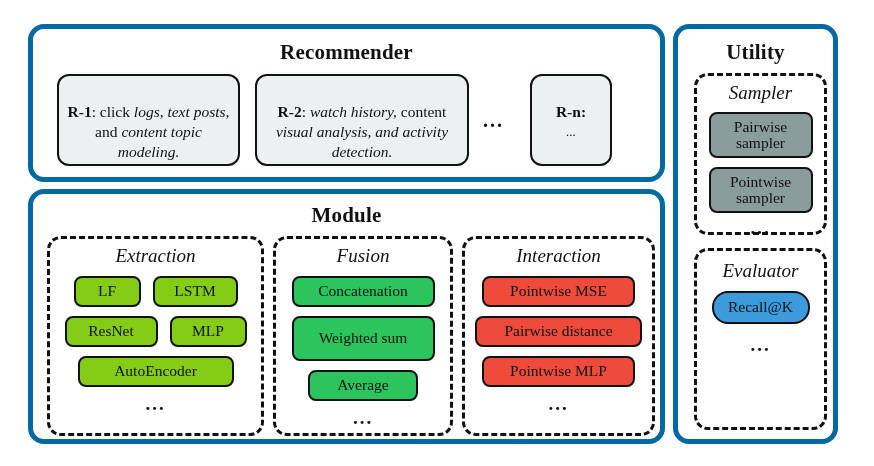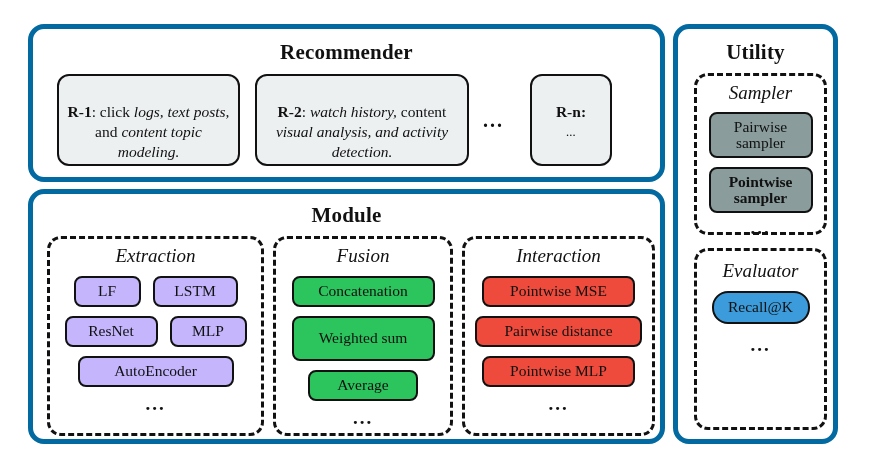--- a/index.html
+++ b/index.html
@@ -64,21 +64,21 @@
     box-sizing: border-box;
     display: flex;
     align-items: center;
     justify-content: center;
     text-align: center;
     font-size: 15.5px;
     line-height: 1.05;
     color: #111111;
     white-space: nowrap;
   }
-  .chip.orange { background: #c4b5fd; }
+  .chip.orange { background: #84cc16; }
   .chip.green  { background: #2CC45D; }
   .chip.red    { background: #EE4B3C; }
   .chip.blue   { background: #3C9BDB; }
   .chip.gray   { background: #8A9C9C; white-space: normal; }
 
   .ellipsis {
     font-weight: bold;
     font-size: 19px;
     letter-spacing: 2px;
     line-height: 1;
@@ -202,21 +202,21 @@
   <div class="panel" style="left:673px; top:24px; width:165px; height:420px;">
     <div class="panel-title" style="margin-top:13px;">Utility</div>
 
     <div class="dashgroup" style="left:16px; top:44px; width:133px; height:162px; padding-top:7px;">
       <div class="group-title">Sampler</div>
 
       <div class="row" style="margin-top:10px;">
         <div class="chip gray" style="width:104px; height:46px;">Pairwise sampler</div>
       </div>
       <div class="row" style="margin-top:9px;">
-        <div class="chip gray" style="width:104px; height:46px;font-weight:bold;">Pointwise sampler</div>
+        <div class="chip gray" style="width:104px; height:46px;">Pointwise sampler</div>
       </div>
 
       <div class="ellipsis" style="margin-top:5px;">...</div>
     </div>
 
     <div class="dashgroup" style="left:16px; top:219px; width:133px; height:182px; padding-top:10px;">
       <div class="group-title">Evaluator</div>
 
       <div class="row" style="margin-top:11px;">
         <div class="chip blue" style="width:98px; height:33px;border-radius:16px;">Recall@K</div>

